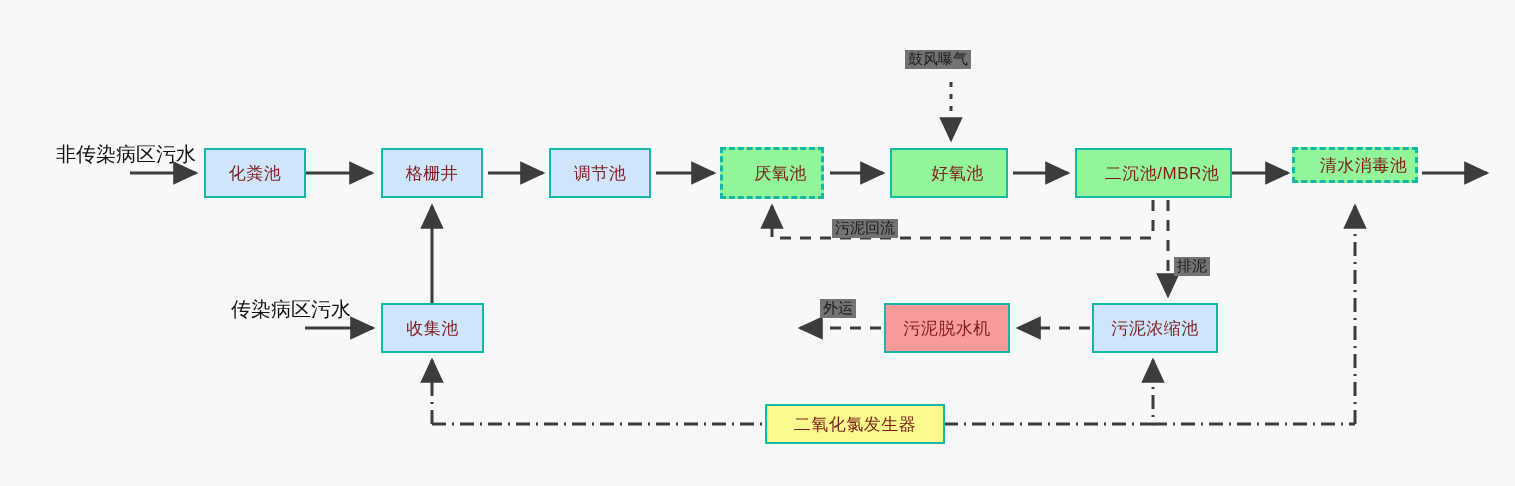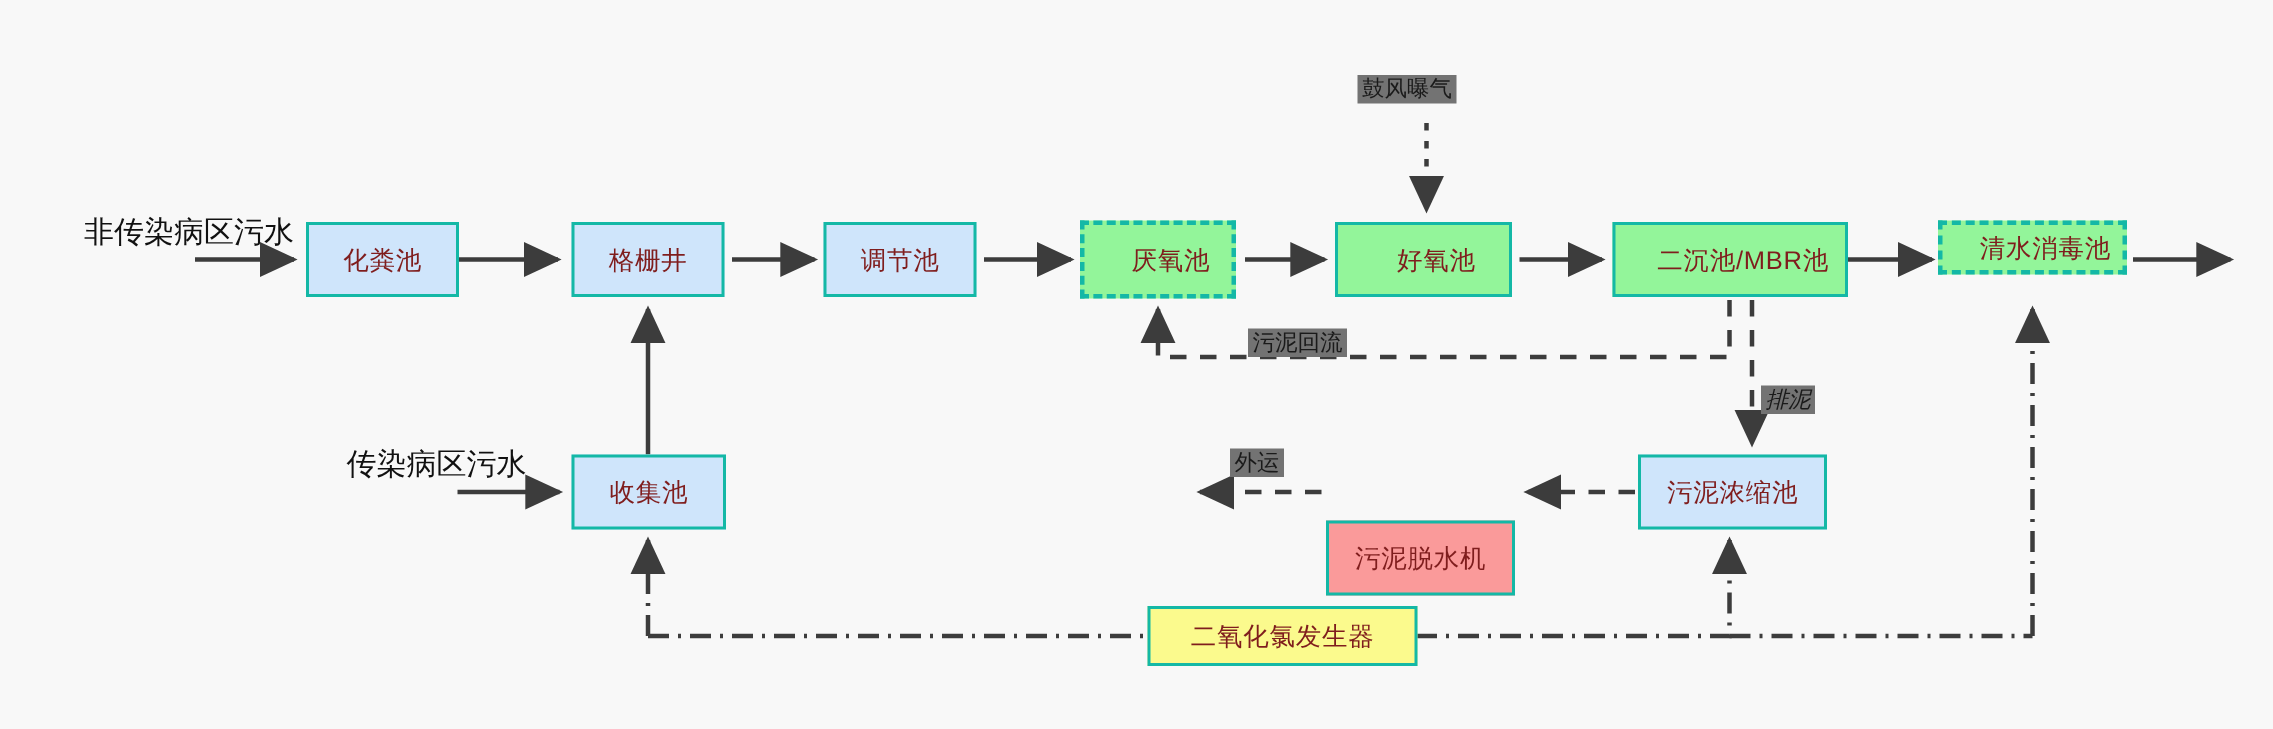--- a/index.html
+++ b/index.html
@@ -18,21 +18,21 @@
     display:flex;align-items:center;justify-content:center;
     border:2px solid #14b8a6;
     color:#7f1d1d;
     font-size:17px;
     line-height:1;
     white-space:nowrap;
     letter-spacing:0.5px;
   }
   .node.blue{background:#cfe5fb;}
   .node.green{background:#93f59a;padding-left:17px;}
-  .node.pink{background:#fa9a9a;margin-top:44px;}
+  .node.pink{background:#fa9a9a;}
   .node.yellow{background:#fbfa8d;}
   .node.dashed{border-style:dashed;border-width:3px;}
 
   .edge-label{
     position:absolute;
     font-size:15px;
     color:#1a1a1a;
     white-space:nowrap;
     background:#737373;
     padding:0 3px;
@@ -133,17 +133,17 @@
   </div>
 
   <div class="io-label" style="left:56px;top:141px;">非传染病区污水</div>
 
   <div class="io-label" style="left:231px;top:296px;">传染病区污水</div>
 
   <div class="edge-label" style="left:905px;top:50px;">鼓风曝气</div>
 
   <div class="edge-label" style="left:832px;top:219px;">污泥回流</div>
 
-  <div class="edge-label" style="left:1174px;top:257px;font-style:italic;">排泥</div>
+  <div class="edge-label" style="left:1174px;top:257px;">排泥</div>
 
   <div class="edge-label" style="left:820px;top:299px;">外运</div>
 
 </div>
 
 </body></html>

